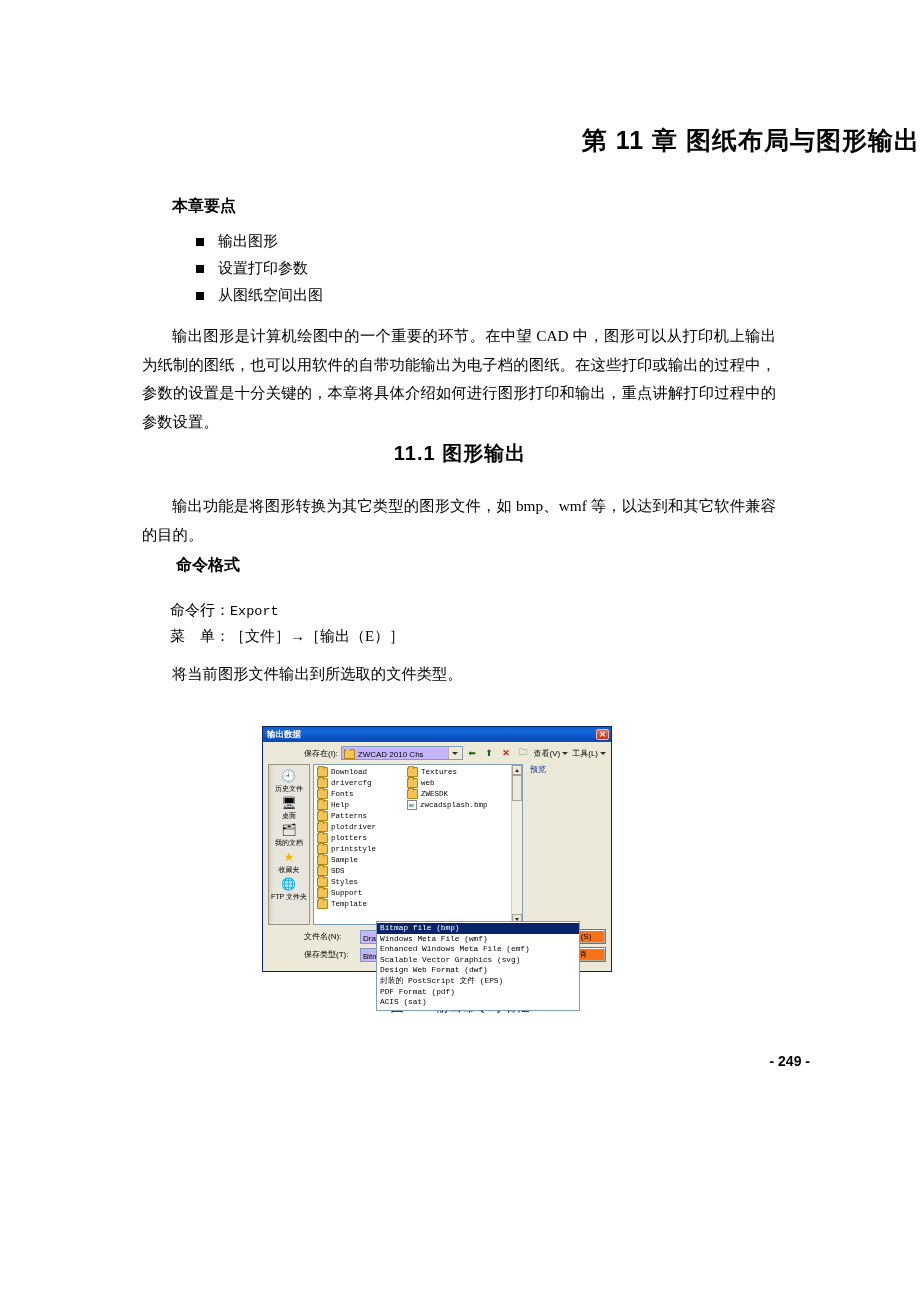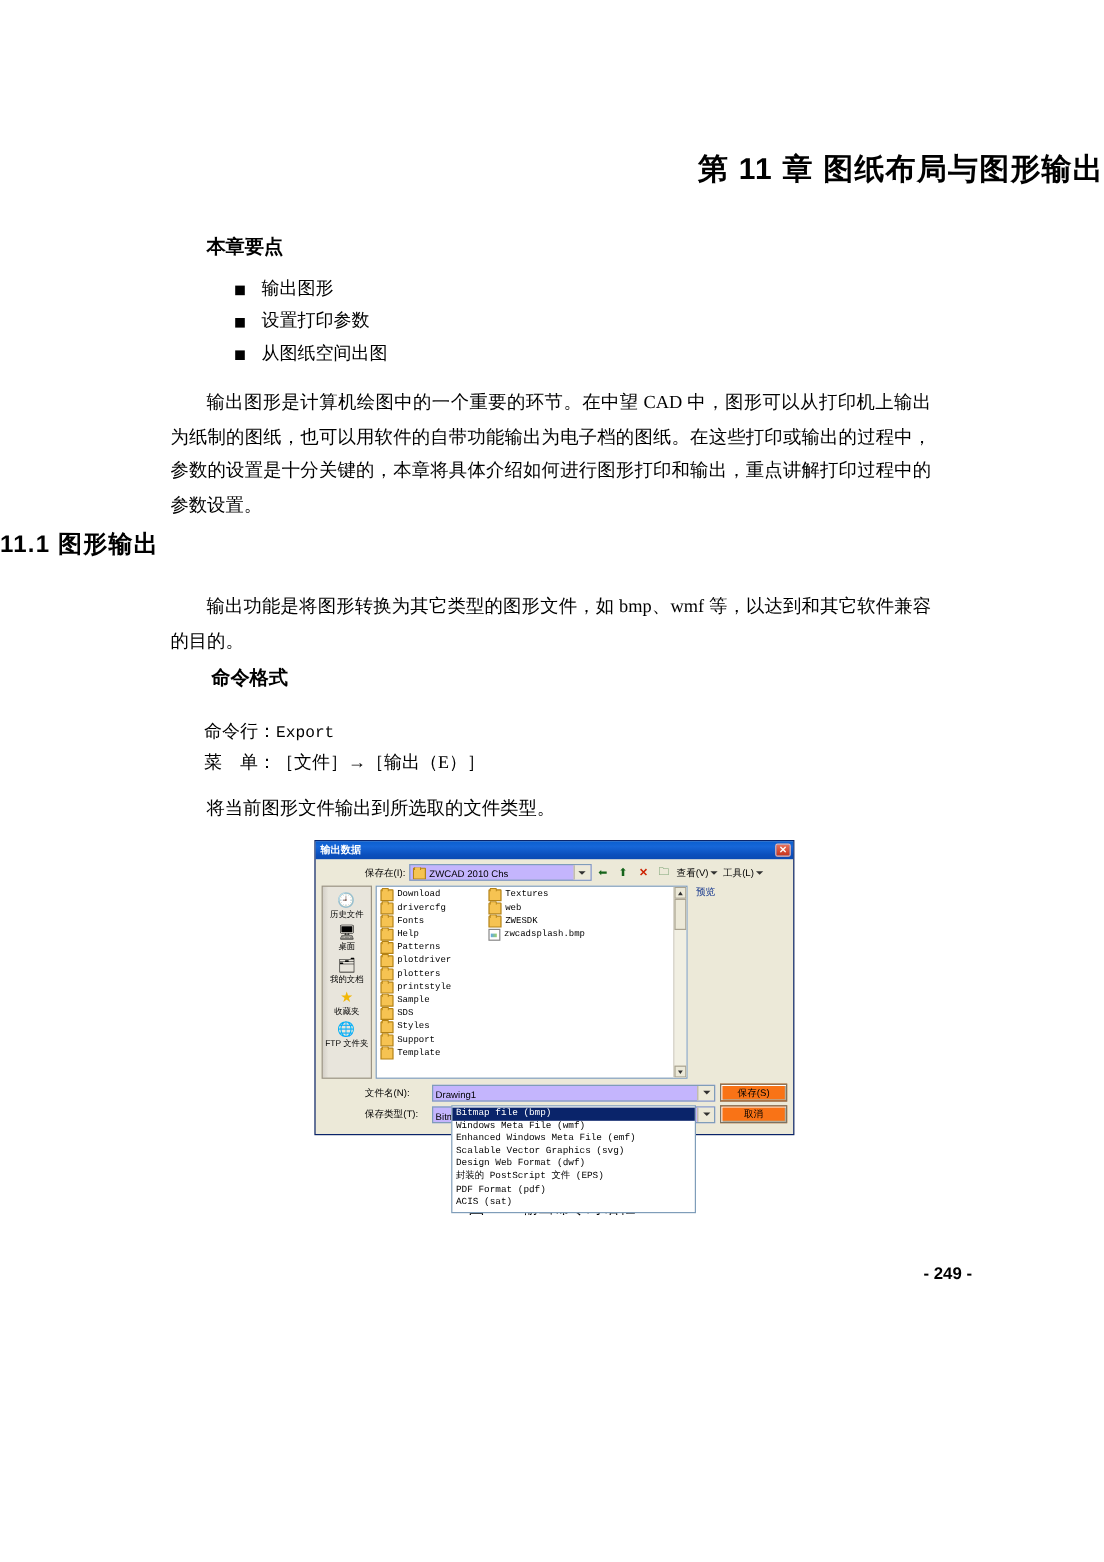--- a/index.html
+++ b/index.html
@@ -81,21 +81,21 @@
   #para3 {
     left: 142px; top: 660px;
     width: 634px;
     text-indent: 30px;
   }
 
   .section-title {
     position: absolute;
     left: 0; top: 440px;
     width: 920px;
-    text-align: left;
+    text-align: center;
     font-family: "Liberation Sans", sans-serif;
     font-weight: bold;
     font-size: 20px;
     letter-spacing: 1px;
   }
 
   .h-cmdformat {
     position: absolute;
     left: 176px; top: 555px;
     font-family: "Liberation Sans", sans-serif;
@@ -131,22 +131,22 @@
     padding-right: 110px;
     box-sizing: border-box;
     font-family: "Liberation Sans", sans-serif;
     font-weight: bold;
     font-size: 14px;
   }
 
   
   .dialog {
     position: absolute;
-    left: 262px; top: 700px;
-    width: 400px;
+    left: 262px; top: 726px;
+    width: 350px;
     background: #ece9d8;
     border: 1px solid #0a246a;
     box-sizing: border-box;
     font-family: "Liberation Sans", sans-serif;
     font-size: 8px;
   }
   .titlebar {
     height: 15px;
     background: linear-gradient(180deg, #0b5fd0 0%, #1666d8 30%, #0a4fbd 75%, #0a4ab3 100%);
     display: flex;

